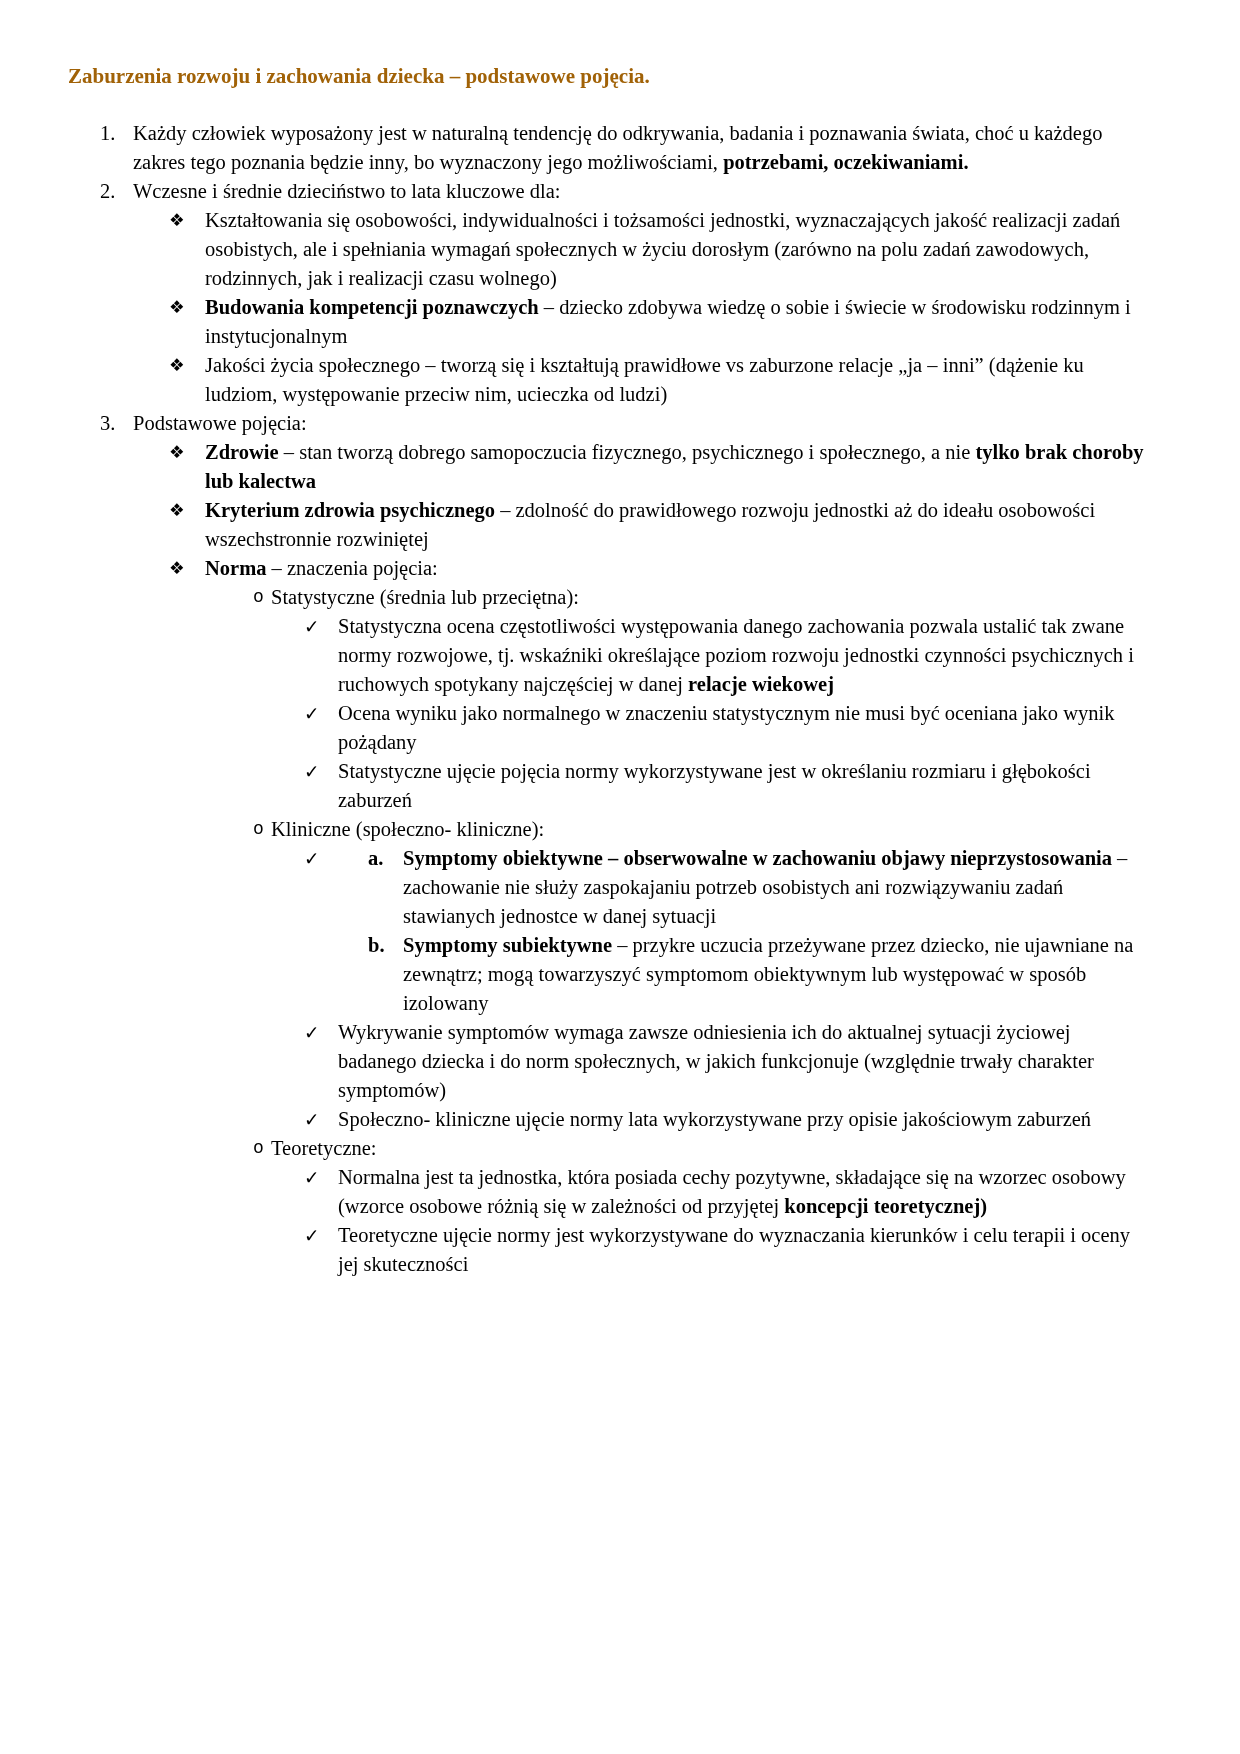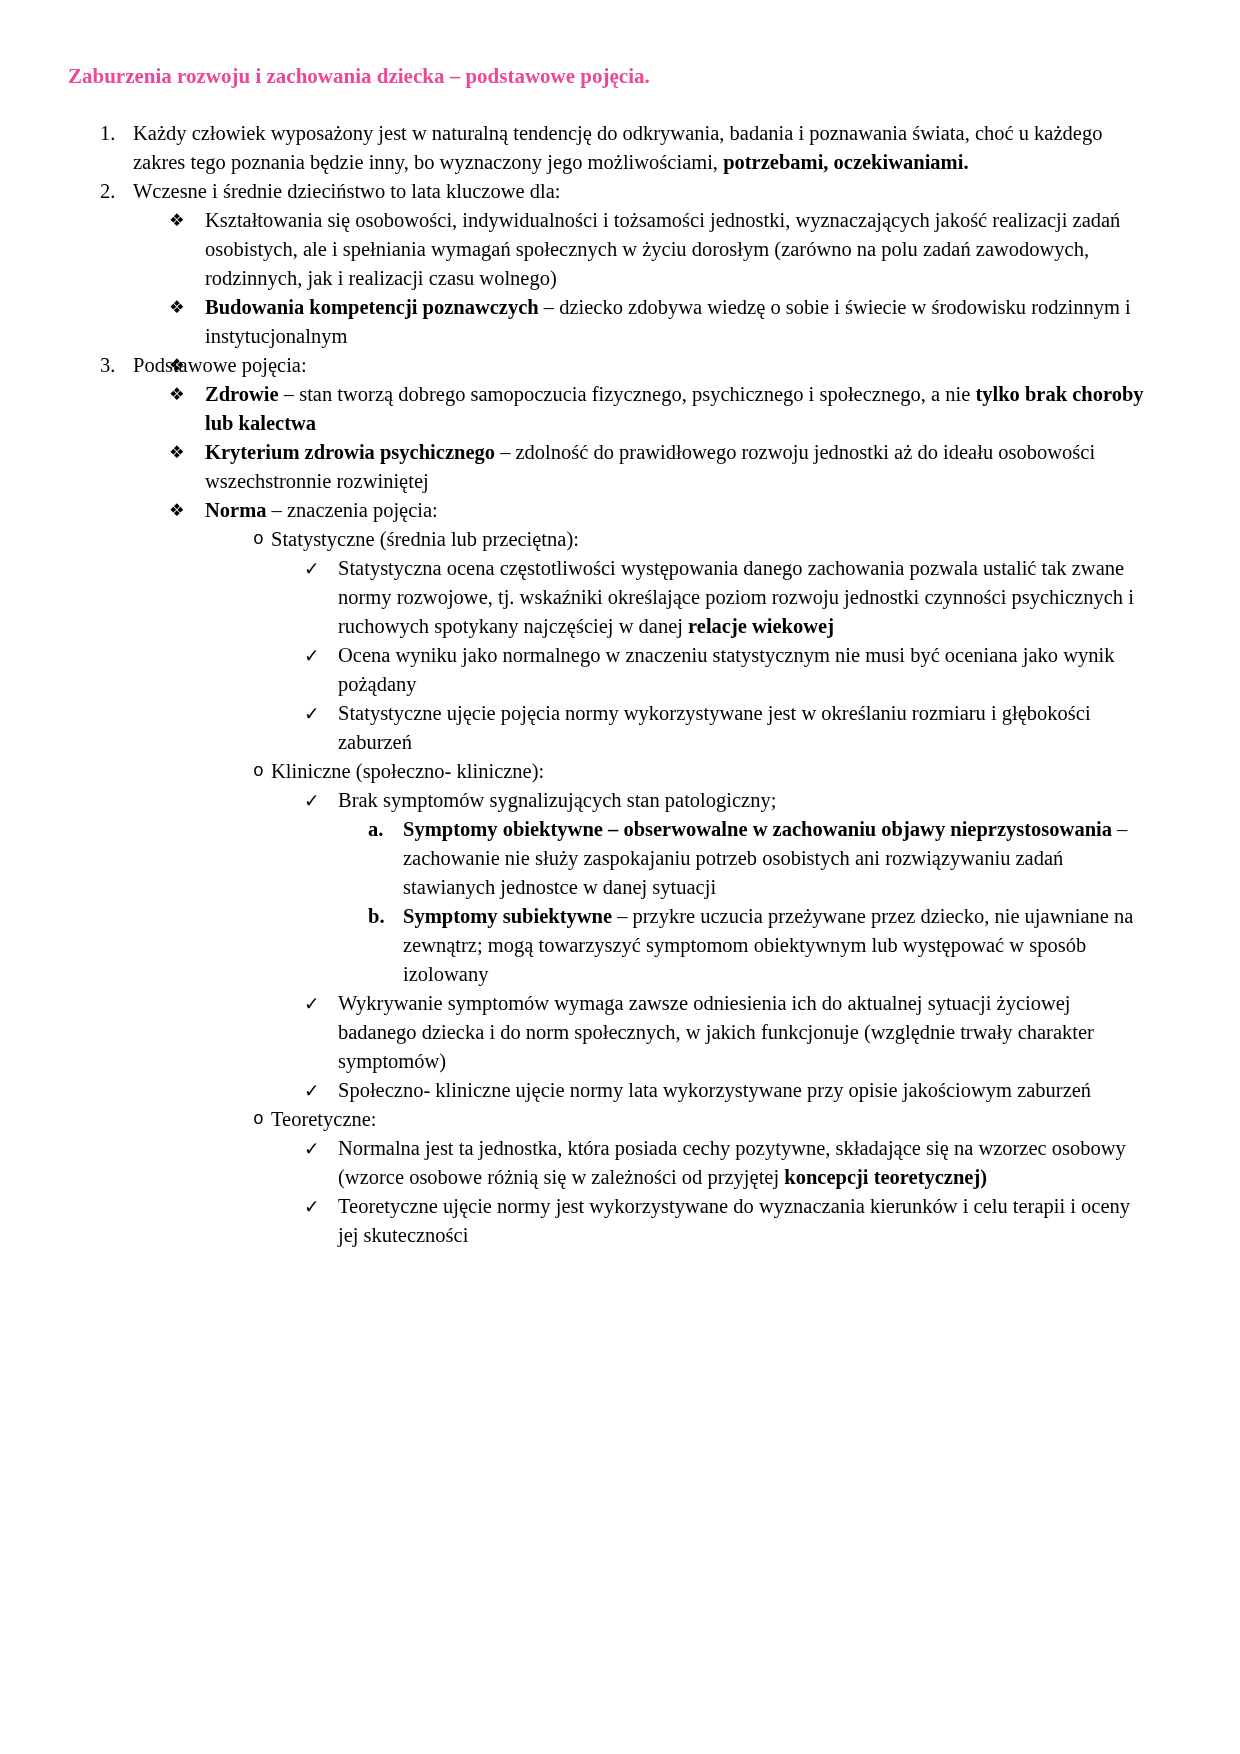--- a/index.html
+++ b/index.html
@@ -22,37 +22,37 @@
   .b-check > .marker  { left:304px; font-family:"DejaVu Sans",sans-serif; font-weight:bold; font-size:18.5px; }
   .b-letter { padding-left:403px; }
   .b-letter > .marker { left:368px; font-weight:bold; }
   .b-cont   { padding-left:338px; }
   .bold { font-weight:bold; }
 </style>
 </head>
 <body>
 
 <main class="page">
-  <h1 class="doc-title" style="color: #ec4899;">Zaburzenia rozwoju i zachowania dziecka – podstawowe pojęcia.</h1>
+  <h1 class="doc-title" style="color: #a16207;">Zaburzenia rozwoju i zachowania dziecka – podstawowe pojęcia.</h1>
   <div class="doc-body">
       <div class="block b-num"><span class="marker">1.</span><span>Każdy człowiek wyposażony jest w naturalną tendencję do odkrywania, badania i poznawania świata, choć u każdego zakres tego poznania będzie inny, bo wyznaczony jego możliwościami, </span><span class="bold">potrzebami, oczekiwaniami.</span></div>
       <div class="block b-num"><span class="marker">2.</span><span>Wczesne i średnie dzieciństwo to lata kluczowe dla:</span></div>
       <div class="block b-diamond"><span class="marker">❖</span><span>Kształtowania się osobowości, indywidualności i tożsamości jednostki, wyznaczających jakość realizacji zadań osobistych, ale i spełniania wymagań społecznych w życiu dorosłym (zarówno na polu zadań zawodowych, rodzinnych, jak i realizacji czasu wolnego)</span></div>
       <div class="block b-diamond"><span class="marker">❖</span><span class="bold">Budowania kompetencji poznawczych</span><span> – dziecko zdobywa wiedzę o sobie i świecie w środowisku rodzinnym i instytucjonalnym</span></div>
-      <div class="block b-diamond"><span class="marker">❖</span></div>
+      <div class="block b-diamond"><span class="marker">❖</span><span>Jakości życia społecznego – tworzą się i kształtują prawidłowe vs zaburzone relacje „ja – inni” (dążenie ku ludziom, występowanie przeciw nim, ucieczka od ludzi)</span></div>
       <div class="block b-num"><span class="marker">3.</span><span>Podstawowe pojęcia:</span></div>
       <div class="block b-diamond"><span class="marker">❖</span><span class="bold">Zdrowie</span><span> – stan tworzą dobrego samopoczucia fizycznego, psychicznego i społecznego, a nie </span><span class="bold">tylko brak choroby lub kalectwa</span></div>
       <div class="block b-diamond"><span class="marker">❖</span><span class="bold">Kryterium zdrowia psychicznego</span><span> – zdolność do prawidłowego rozwoju jednostki aż do ideału osobowości wszechstronnie rozwiniętej</span></div>
       <div class="block b-diamond"><span class="marker">❖</span><span class="bold">Norma</span><span> – znaczenia pojęcia:</span></div>
       <div class="block b-circle"><span class="marker">o</span><span>Statystyczne (średnia lub przeciętna):</span></div>
       <div class="block b-check"><span class="marker">✓</span><span>Statystyczna ocena częstotliwości występowania danego zachowania pozwala ustalić tak zwane normy rozwojowe, tj. wskaźniki określające poziom rozwoju jednostki czynności psychicznych i ruchowych spotykany najczęściej w danej </span><span class="bold">relacje wiekowej</span></div>
       <div class="block b-check"><span class="marker">✓</span><span>Ocena wyniku jako normalnego w znaczeniu statystycznym nie musi być oceniana jako wynik pożądany</span></div>
       <div class="block b-check"><span class="marker">✓</span><span>Statystyczne ujęcie pojęcia normy wykorzystywane jest w określaniu rozmiaru i głębokości zaburzeń</span></div>
       <div class="block b-circle"><span class="marker">o</span><span>Kliniczne (społeczno- kliniczne):</span></div>
-      <div class="block b-check"><span class="marker">✓</span><span>Brak symptomów sygnalizujących stan patologiczny;</span></div>
+      <div class="block b-check"><span class="marker">✓</span></div>
       <div class="block b-letter"><span class="marker">a.</span><span class="bold">Symptomy obiektywne – obserwowalne w zachowaniu objawy nieprzystosowania</span><span> – zachowanie nie służy zaspokajaniu potrzeb osobistych ani rozwiązywaniu zadań stawianych jednostce w danej sytuacji</span></div>
       <div class="block b-letter"><span class="marker">b.</span><span class="bold">Symptomy subiektywne</span><span> – przykre uczucia przeżywane przez dziecko, nie ujawniane na zewnątrz; mogą towarzyszyć symptomom obiektywnym lub występować w sposób izolowany</span></div>
       <div class="block b-check"><span class="marker">✓</span><span>Wykrywanie symptomów wymaga zawsze odniesienia ich do aktualnej sytuacji życiowej badanego dziecka i do norm społecznych, w jakich funkcjonuje (względnie trwały charakter symptomów)</span></div>
       <div class="block b-check"><span class="marker">✓</span><span>Społeczno- kliniczne ujęcie normy lata wykorzystywane przy opisie jakościowym zaburzeń</span></div>
       <div class="block b-circle"><span class="marker">o</span><span>Teoretyczne:</span></div>
       <div class="block b-check"><span class="marker">✓</span><span>Normalna jest ta jednostka, która posiada cechy pozytywne, składające się na wzorzec osobowy (wzorce osobowe różnią się w zależności od przyjętej </span><span class="bold">koncepcji teoretycznej)</span></div>
       <div class="block b-check"><span class="marker">✓</span><span>Teoretyczne ujęcie normy jest wykorzystywane do wyznaczania kierunków i celu terapii i oceny jej skuteczności</span></div>
     </div>
 </main>
 

